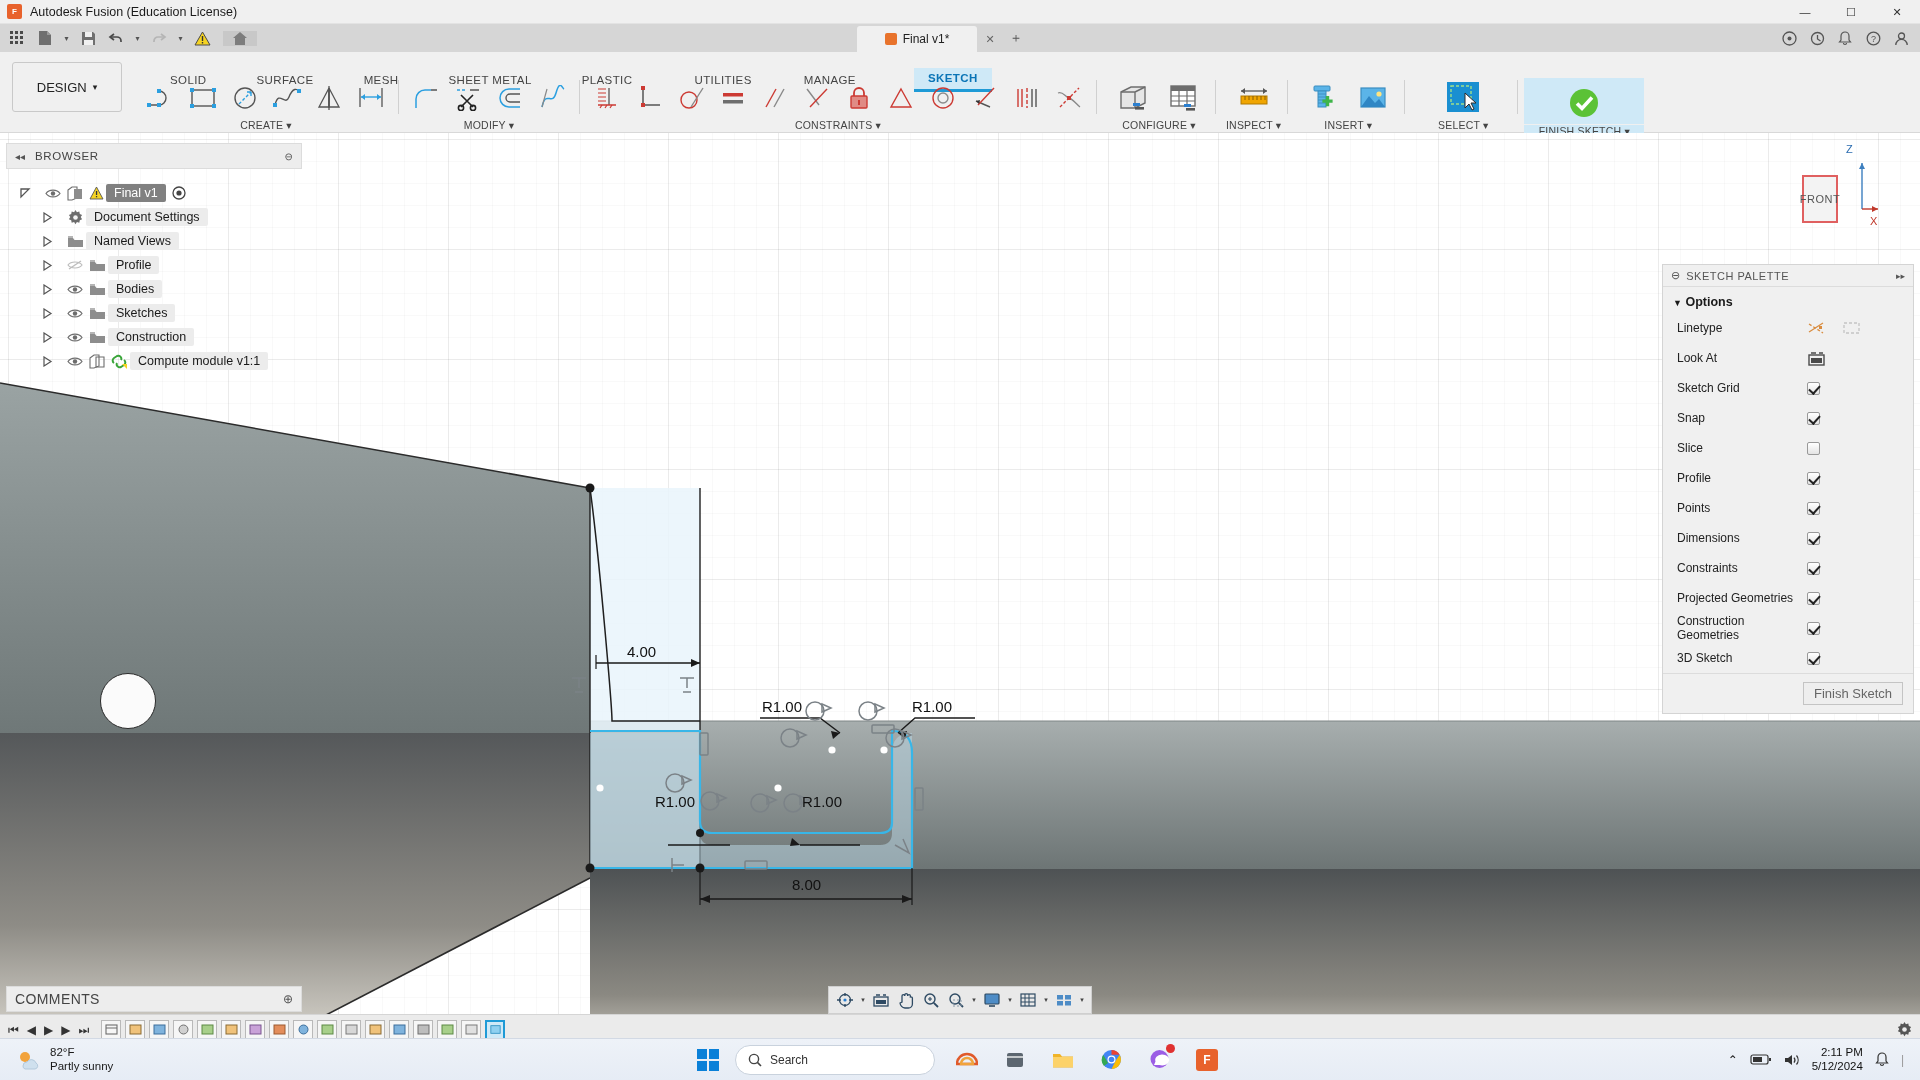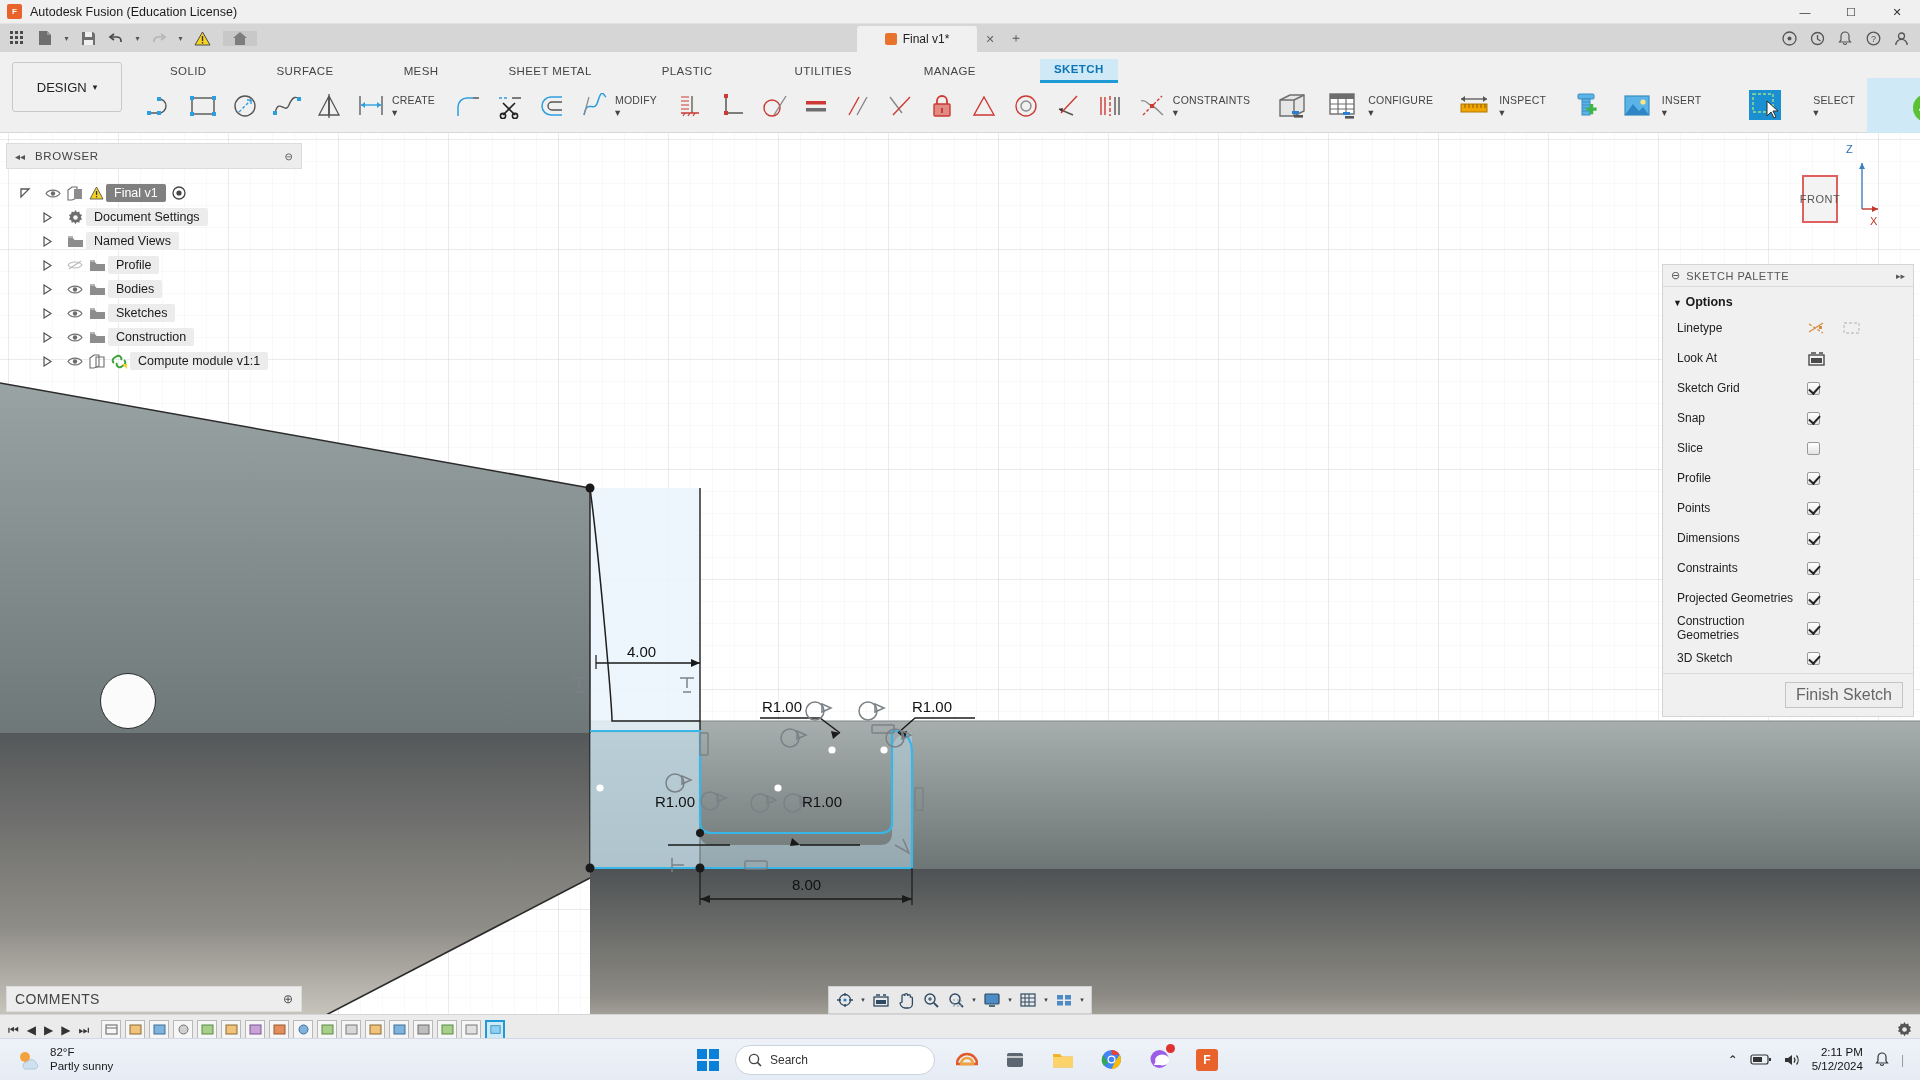--- a/index.html
+++ b/index.html
@@ -58,27 +58,27 @@
   .qat-right .ic { width: 26px; height: 26px; display: flex; align-items: center; justify-content: center; color: #4a4a4a; font-size: 13px; }
 
   
   .ribbon { height: 81px; background: #f0f0f0; position: relative; border-bottom: 1px solid #d8d8d8; }
   .ws-select {
     position: absolute; left: 12px; top: 10px; width: 110px; height: 50px;
     border: 1px solid #c9c9c9; background: #f0f0f0; border-radius: 3px;
     display: flex; align-items: center; justify-content: center; gap: 6px;
     font-size: 13px; color: #222;
   }
-  .tabrow { position: absolute; left: 140px; top: 7px; height: 24px; display: flex; align-items: center; gap: 20px; }
+  .tabrow { position: absolute; left: 140px; top: 16px; height: 24px; display: flex; align-items: center; }
   .rtab {
     font-size: 11.5px; color: #444; padding: 4px 14px 5px; letter-spacing: .4px;
   }
   .rtab.active { background: #cfe9f7; color: #0a74b6; border-bottom: 3px solid #1e9ad6; font-weight: bold; }
   .panels { position: absolute; left: 140px; top: 26px; right: 0; height: 55px; display: flex; align-items: flex-start; }
-  .panel { display: flex; flex-direction: row; align-items: center; height: 55px; }
+  .panel { display: flex; flex-direction: column; align-items: center; height: 55px; }
   .panel-icons { display: flex; align-items: center; height: 40px; }
   .panel-label { font-size: 10.5px; color: #444; margin-top: 1px; letter-spacing: .2px; }
   .tool { width: 42px; height: 38px; display: flex; align-items: center; justify-content: center; }
   .tool.big { width: 50px; height: 42px; }
   .vsep { width: 1px; height: 34px; background: #d0d0d0; margin: 2px 6px 0; align-self: flex-start; }
   .bigbtn { display: flex; flex-direction: column; align-items: center; justify-content: flex-start; width: 96px; height: 58px; padding-top: 4px; }
   .bigbtn.finish { background: #cfe9f7; }
 
   
   .canvas { position: absolute; left: 0; top: 133px; right: 0; bottom: 60px; overflow: hidden; background: #fff; }
@@ -131,21 +131,21 @@
   .pal-row .lbl { font-size: 12px; color: #222; flex: 1; }
   .pal-ctl { width: 96px; display: flex; align-items: center; gap: 16px; }
   .chk { width: 13px; height: 13px; border: 1px solid #999; background: linear-gradient(#fff,#e4e4e4);
          border-radius: 2px; position: relative; }
   .chk.on::after {
     content: ""; position: absolute; left: 3px; top: 0px; width: 5px; height: 9px;
     border: solid #222; border-width: 0 2px 2px 0; transform: rotate(42deg);
   }
   .pal-foot { border-top: 1px solid #dcdcdc; padding: 8px 10px; display: flex; justify-content: flex-end; }
   .pal-foot .fs {
-    font-size: 16px; color: #666; border: 1px solid #c4c4c4; padding: 3px 10px; background: #eeeeee;
+    font-size: 13px; color: #666; border: 1px solid #c4c4c4; padding: 3px 10px; background: #eeeeee;
   }
 
   
   .viewcube { position: absolute; right: 36px; top: 10px; width: 110px; height: 95px; }
   .vc-face {
     position: absolute; left: 28px; top: 32px; width: 36px; height: 48px;
     border: 2px solid #e06060; background: #f3f3f3;
     display: flex; align-items: center; justify-content: center;
     font-size: 11px; color: #555; letter-spacing: .5px;
   }
@@ -322,21 +322,21 @@
     </div>
 
     <div class="tabrow">
       <div class="rtab" style="margin-left:16px;">SOLID</div>
       <div class="rtab" style="margin-left:22px;">SURFACE</div>
       <div class="rtab" style="margin-left:22px;">MESH</div>
       <div class="rtab" style="margin-left:22px;">SHEET METAL</div>
       <div class="rtab" style="margin-left:22px;">PLASTIC</div>
       <div class="rtab" style="margin-left:34px;">UTILITIES</div>
       <div class="rtab" style="margin-left:24px;">MANAGE</div>
-      <div class="rtab active" style="margin-left:30px;">SKETCH</div>
+      <div class="rtab active" style="margin-left:44px;">SKETCH</div>
     </div>
 
     <div class="panels">
 
       <div class="panel">
         <div class="panel-icons">
           <div class="tool">
             <svg width="30" height="26" viewBox="0 0 30 26">
                 <path d="M3 20 H13 a7 7 0 0 0 0 -14" fill="none" stroke="#555" stroke-width="1.4"></path>
                 <rect x="1" y="18" width="4" height="4" fill="#2b9fe0"></rect>

